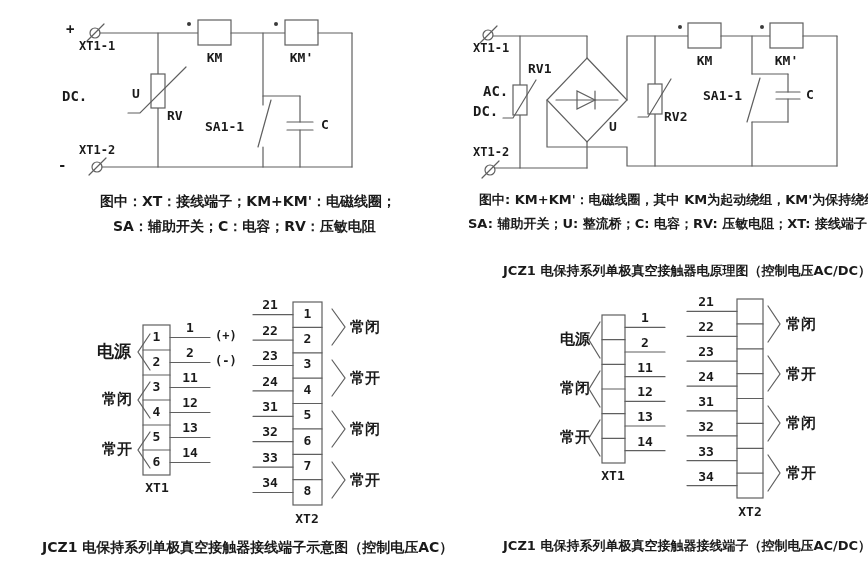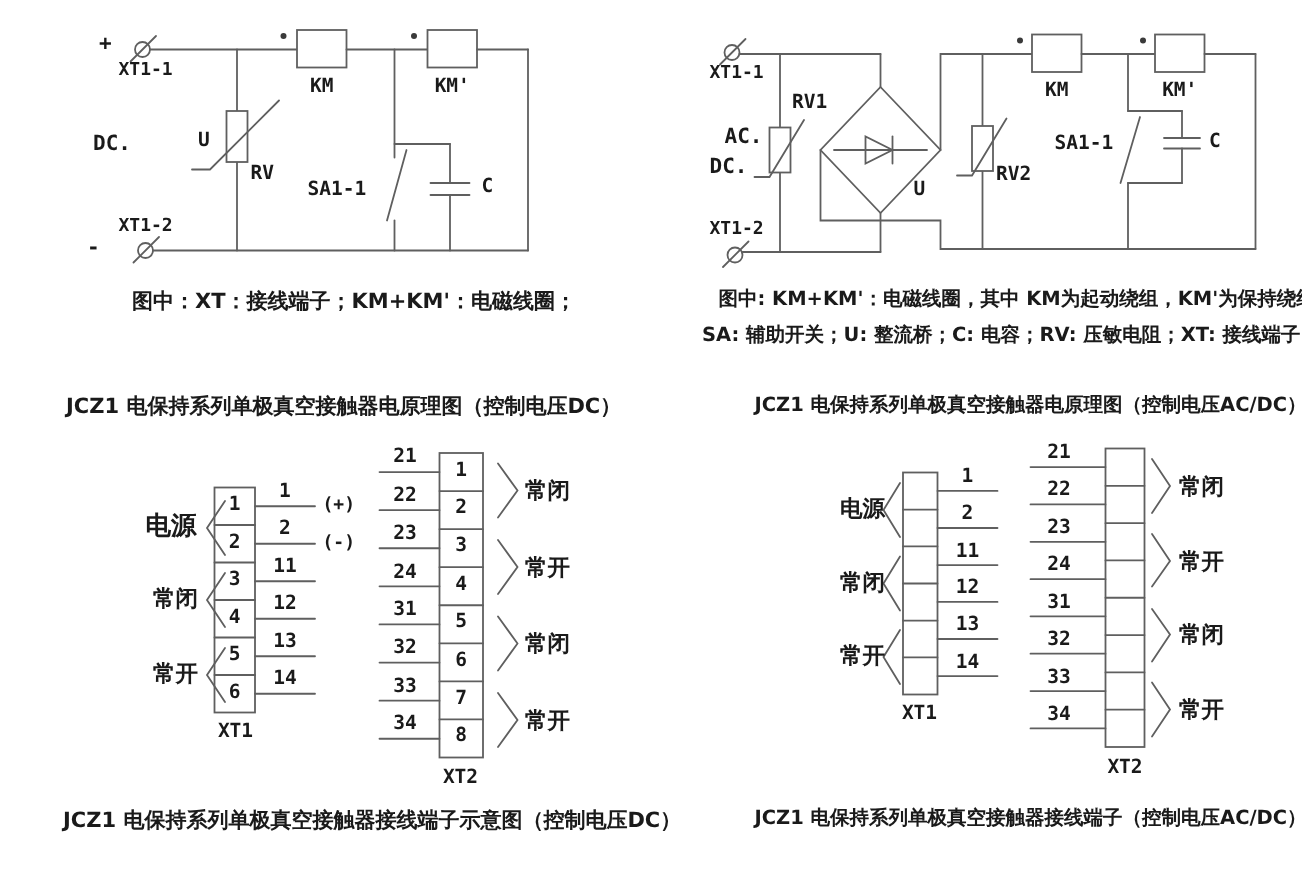--- a/index.html
+++ b/index.html
@@ -160,22 +160,22 @@
 <span class="s mono f12" style="left:79px;top:40px">XT1-1</span>
 <span class="s mono f14" style="left:62px;top:89px">DC.</span>
 <span class="s mono f12" style="left:79px;top:144px">XT1-2</span>
 <span class="s mono f14" style="left:58px;top:158px">-</span>
 <span class="s mono f13" style="left:132px;top:87px">U</span>
 <span class="s mono f13" style="left:167px;top:109px">RV</span>
 <span class="s mono f13 ctr" style="left:198px;top:51px;width:33px">KM</span>
 <span class="s mono f13 ctr" style="left:285px;top:51px;width:33px">KM'</span>
 <span class="s mono f13" style="left:205px;top:120px">SA1-1</span>
 <span class="s mono f13" style="left:321px;top:118px">C</span>
-<span class="s cn f14" style="left:88px;top:194px">图中：XT：接线端子；KM+KM'：电磁线圈；</span>
-<span class="s cn f14" style="left:44px;top:264px">JCZ1 电保持系列单极真空接触器电原理图（控制电压DC）</span>
+<span class="s cn f14" style="left:100px;top:194px">图中：XT：接线端子；KM+KM'：电磁线圈；</span>
+<span class="s cn f14" style="left:113px;top:219px">SA：辅助开关；C：电容；RV：压敏电阻</span>
 
 <span class="s mono f12" style="left:473px;top:42px">XT1-1</span>
 <span class="s mono f14" style="left:483px;top:84px">AC.</span>
 <span class="s mono f14" style="left:473px;top:104px">DC.</span>
 <span class="s mono f12" style="left:473px;top:146px">XT1-2</span>
 <span class="s mono f13" style="left:528px;top:62px">RV1</span>
 <span class="s mono f13" style="left:609px;top:120px">U</span>
 <span class="s mono f13" style="left:664px;top:110px">RV2</span>
 <span class="s mono f13 ctr" style="left:688px;top:54px;width:33px">KM</span>
 <span class="s mono f13 ctr" style="left:770px;top:54px;width:33px">KM'</span>
@@ -217,21 +217,21 @@
 <span class="s mono f13 ctr" style="left:293px;top:383px;width:29px">4</span>
 <span class="s mono f13 ctr" style="left:293px;top:408px;width:29px">5</span>
 <span class="s mono f13 ctr" style="left:293px;top:434px;width:29px">6</span>
 <span class="s mono f13 ctr" style="left:293px;top:459px;width:29px">7</span>
 <span class="s mono f13 ctr" style="left:293px;top:484px;width:29px">8</span>
 <span class="s cn f15" style="left:350px;top:319px">常闭</span>
 <span class="s cn f15" style="left:350px;top:370px">常开</span>
 <span class="s cn f15" style="left:350px;top:421px">常闭</span>
 <span class="s cn f15" style="left:350px;top:472px">常开</span>
 <span class="s mono f13 ctr" style="left:290px;top:512px;width:34px">XT2</span>
-<span class="s cn f14" style="left:42px;top:540px">JCZ1 电保持系列单极真空接触器接线端子示意图（控制电压DC）</span>
+<span class="s cn f14" style="left:42px;top:540px">JCZ1 电保持系列单极真空接触器接线端子示意图（控制电压AC）</span>
 
 <span class="s cn f15" style="left:560px;top:331px">电源</span>
 <span class="s cn f15" style="left:560px;top:380px">常闭</span>
 <span class="s cn f15" style="left:560px;top:429px">常开</span>
 <span class="s mono f13 ctr" style="left:625px;top:311px;width:40px">1</span>
 <span class="s mono f13 ctr" style="left:625px;top:336px;width:40px">2</span>
 <span class="s mono f13 ctr" style="left:625px;top:361px;width:40px">11</span>
 <span class="s mono f13 ctr" style="left:625px;top:385px;width:40px">12</span>
 <span class="s mono f13 ctr" style="left:625px;top:410px;width:40px">13</span>
 <span class="s mono f13 ctr" style="left:625px;top:435px;width:40px">14</span>

